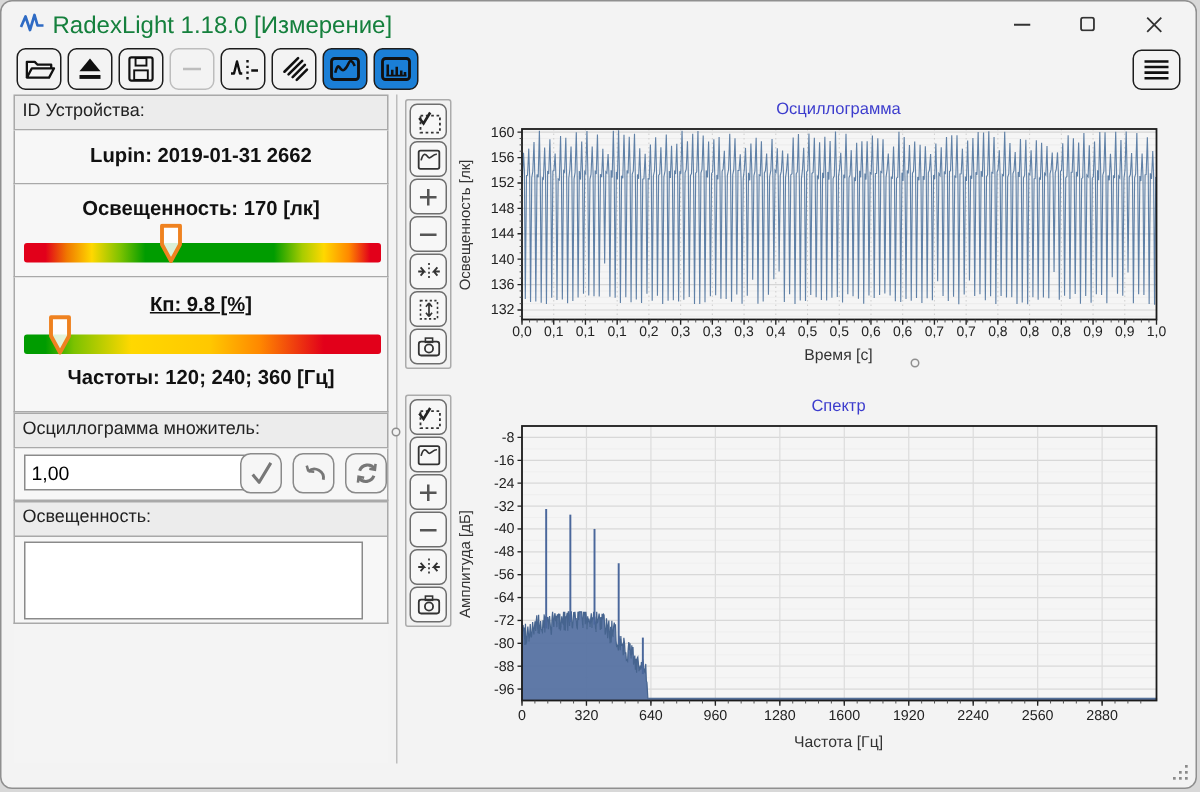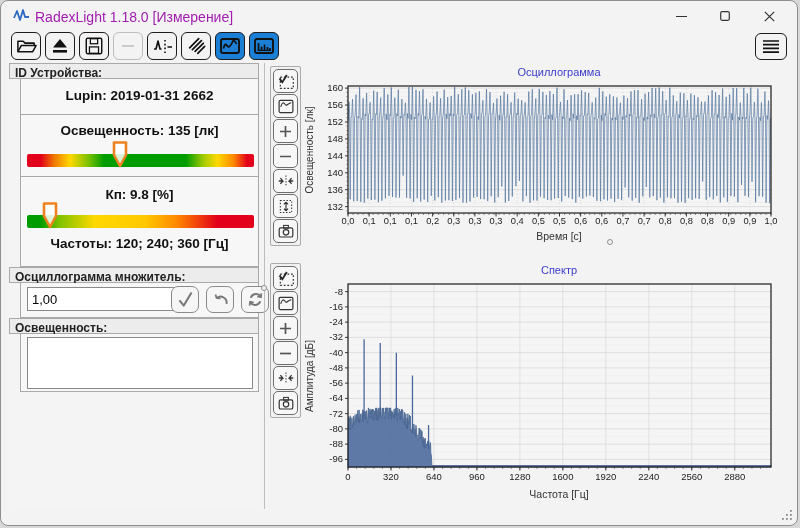--- a/index.html
+++ b/index.html
@@ -1,36 +1,36 @@
 <!DOCTYPE html>
 <html><head>
 <meta charset="utf-8">
 <style>
   html,body{margin:0;padding:0;background:#d8d8d8;font-family:"Liberation Sans",sans-serif;}
   .window{position:relative;width:798px;height:526px;background:#f3f3f3;border:1px solid #8f8f8f;
           border-radius:8px;overflow:hidden;box-sizing:border-box;}
   
   .titlebar{position:absolute;left:0;top:0;width:100%;height:30px;}
   .app-icon{position:absolute;left:12px;top:7px;}
-  .title-text{position:absolute;left:34px;top:8px;font-size:14px;color:#a21caf;text-align:right;}
+  .title-text{position:absolute;left:34px;top:8px;font-size:16px;color:#15803d;text-align:right;}
   .win-controls{position:absolute;right:6px;top:0;height:30px;display:flex;}
   .win-btn{width:44px;height:30px;display:flex;align-items:center;justify-content:center;color:#333;font-size:12px;}
   
   .toolbar{position:absolute;left:10px;top:31px;display:flex;gap:4px;}
   .tb-btn{width:30px;height:28px;border:1.6px solid #1d1d1d;border-radius:6px;background:transparent;
           display:flex;align-items:center;justify-content:center;box-sizing:border-box;}
   .tb-btn.disabled{border-color:#bdbdbd;}
   .tb-btn.active{background:#1b7fd6;}
   .menu-btn{position:absolute;right:10px;top:32px;width:32px;height:27px;border:1.7px solid #1d1d1d;
             border-radius:6px;display:flex;align-items:center;justify-content:center;box-sizing:border-box;}
   
   .left-panel{position:absolute;left:8px;top:62px;width:250px;height:446px;background:#f4f4f4;box-sizing:border-box;}
-  .sec-header{height:16px;background:#ececec;border:1px solid #a9a9a9;box-sizing:border-box;
-              font-size:12px;color:#222;padding:2px 0 0 5px;font-weight:bold;}
-  .sec-body{background:#f7f7f7;border:1px solid #a9a9a9;border-top:none;box-sizing:border-box;position:relative;margin-left:11px;}
+  .sec-header{height:24px;background:#ececec;border:1px solid #a9a9a9;box-sizing:border-box;
+              font-size:12px;color:#222;padding:2px 0 0 5px;}
+  .sec-body{background:#f7f7f7;border:1px solid #a9a9a9;border-top:none;box-sizing:border-box;position:relative;}
   .big-val{font-size:13.5px;font-weight:bold;color:#111;text-align:center;}
   .grad-bar{position:absolute;left:6px;right:4px;height:13px;border-radius:2px;}
   .grad-value{background:linear-gradient(90deg,#e2001a 0%,#e2001a 6%,#f07800 12%,#ffd800 19%,#7cc200 27%,
               #009c00 34%,#009c00 70%,#a8cc00 78%,#ffd800 84%,#ff8800 91%,#e2001a 97%);}
   .grad-flicker{background:linear-gradient(90deg,#009c00 0%,#009c00 6%,#7cc200 14%,#ffd800 30%,#ffc800 52%,
               #ff8800 66%,#e2001a 84%,#e2001a 100%);}
   .marker{position:absolute;top:-13px;width:16px;height:27px;}
   .mult-input{position:absolute;left:6px;top:4px;width:163px;height:24px;border:1px solid #8a8a8a;background:#fff;
               font-size:13px;padding:0 4px;box-sizing:border-box;font-family:"Liberation Sans",sans-serif;}
   .mult-btn{position:absolute;top:3px;width:28px;height:27px;border:1.5px solid #8a8a8a;border-radius:7px;
@@ -138,30 +138,30 @@
   </div>
 
   <div class="left-panel">
 
     <div class="sec-header">ID Устройства:</div>
     <div class="sec-body" style="height:36px;">
       <div class="big-val" style="padding-top:9px;">Lupin: 2019-01-31 2662</div>
     </div>
 
     <div class="sec-body" style="height:62px;">
-      <div class="big-val" style="padding-top:8px;">Освещенность: 135 [лк]</div>
+      <div class="big-val" style="padding-top:8px;">Освещенность: 170 [лк]</div>
       <div class="grad-bar grad-value" style="top:39px;">
         <svg class="marker" style="left:calc(41% - 8px);" width="16" height="27" viewBox="0 0 16 27">
           <path d="M2,1.5 H14 V14 L8,25 L2,14 Z" fill="#ffffff" fill-opacity="0.85" stroke="#ef8220" stroke-width="2.6" stroke-linejoin="round"></path>
         </svg>
       </div>
     </div>
 
     <div class="sec-body" style="height:90px;">
-      <div class="big-val" style="padding-top:10px;">Кп: 9.8 [%]</div>
+      <div class="big-val" style="padding-top:10px;text-decoration:underline;">Кп: 9.8 [%]</div>
       <div class="grad-bar grad-flicker" style="top:38px;">
         <svg class="marker" style="left:calc(10% - 8px);" width="16" height="27" viewBox="0 0 16 27">
           <path d="M2,1.5 H14 V14 L8,25 L2,14 Z" fill="#ffffff" fill-opacity="0.85" stroke="#ef8220" stroke-width="2.6" stroke-linejoin="round"></path>
         </svg>
       </div>
       <div class="big-val" style="padding-top:34px;">Частоты: 120; 240; 360 [Гц]</div>
     </div>
 
     <div class="sec-header">Осциллограмма множитель:</div>
     <div class="sec-body" style="height:35px;">

